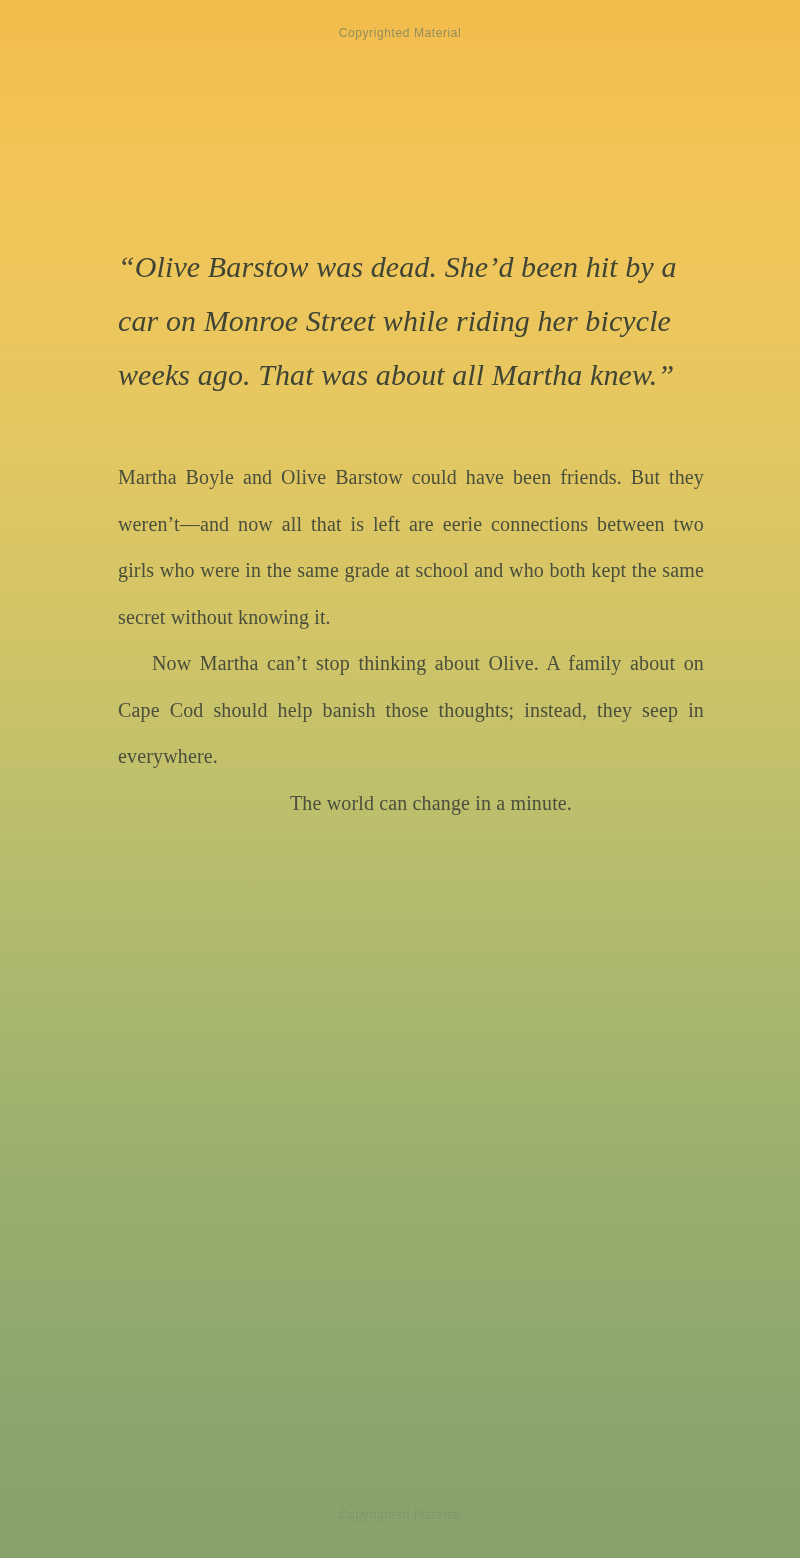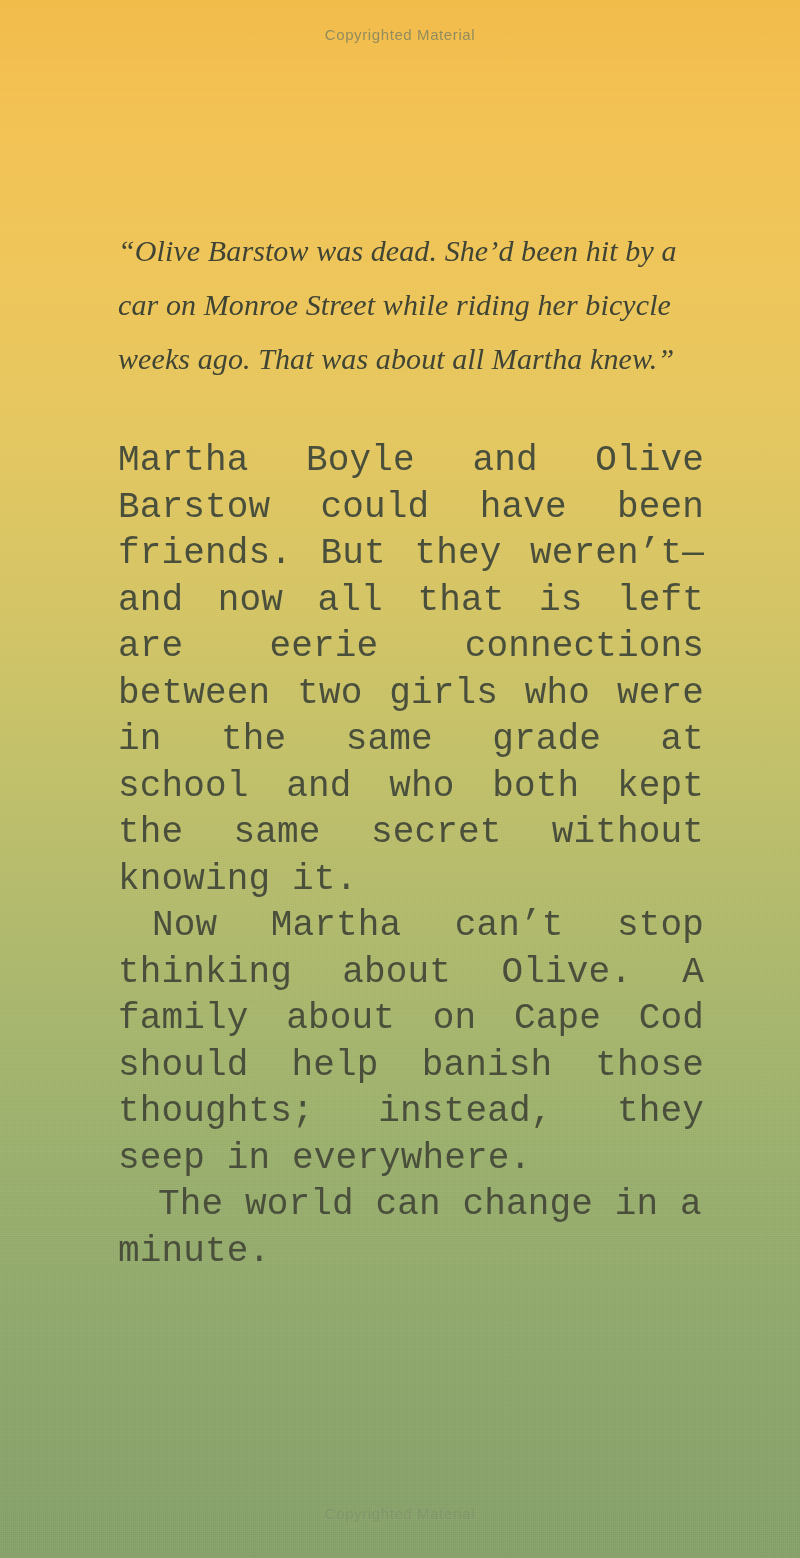--- a/index.html
+++ b/index.html
@@ -44,65 +44,65 @@
     mix-blend-mode: overlay;
     opacity: 0.8;
   }
   .copyright-top,
   .copyright-bottom {
     position: absolute;
     left: 0;
     width: 100%;
     text-align: center;
     font-family: "Liberation Sans", sans-serif;
-    font-size: 15px;
+    font-size: 12px;
     letter-spacing: 0.6px;
     color: #6e7a63;
     opacity: 0.72;
   }
   .copyright-top { top: 26px; }
   .copyright-bottom {
     bottom: 36px;
     color: #7d8a6a;
     opacity: 0.5;
   }
   .content {
     position: absolute;
     left: 118px;
     right: 96px;
-    top: 224px;
+    top: 240px;
   }
   .pull-quote {
     font-family: "Liberation Serif", serif;
     font-style: italic;
     font-size: 30px;
     line-height: 54px;
     color: #3f4434;
     letter-spacing: 0.1px;
     margin: 0 0 52px 0;
     max-width: 590px;
   }
   .body-copy {
-    font-family: Liberation Mono, monospace;
-    font-size: 36px;
+    font-family: Liberation Serif, serif;
+    font-size: 20px;
     line-height: 46.5px;
     color: #4a4f3c;
     text-align: justify;
     text-justify: inter-word;
     letter-spacing: 0.15px;
     margin-top: 24px;
   }
   .body-copy p {
     margin: 0;
   }
   .body-copy p + p {
     text-indent: 34px;
   }
   .body-copy p:last-child {
-    text-align: left;
+    text-align: center;
     text-indent: 40px;
   }
   .whatif {
     font-style: italic;
   }
 </style>
 </head>
 <body>
 
 <div class="page">

